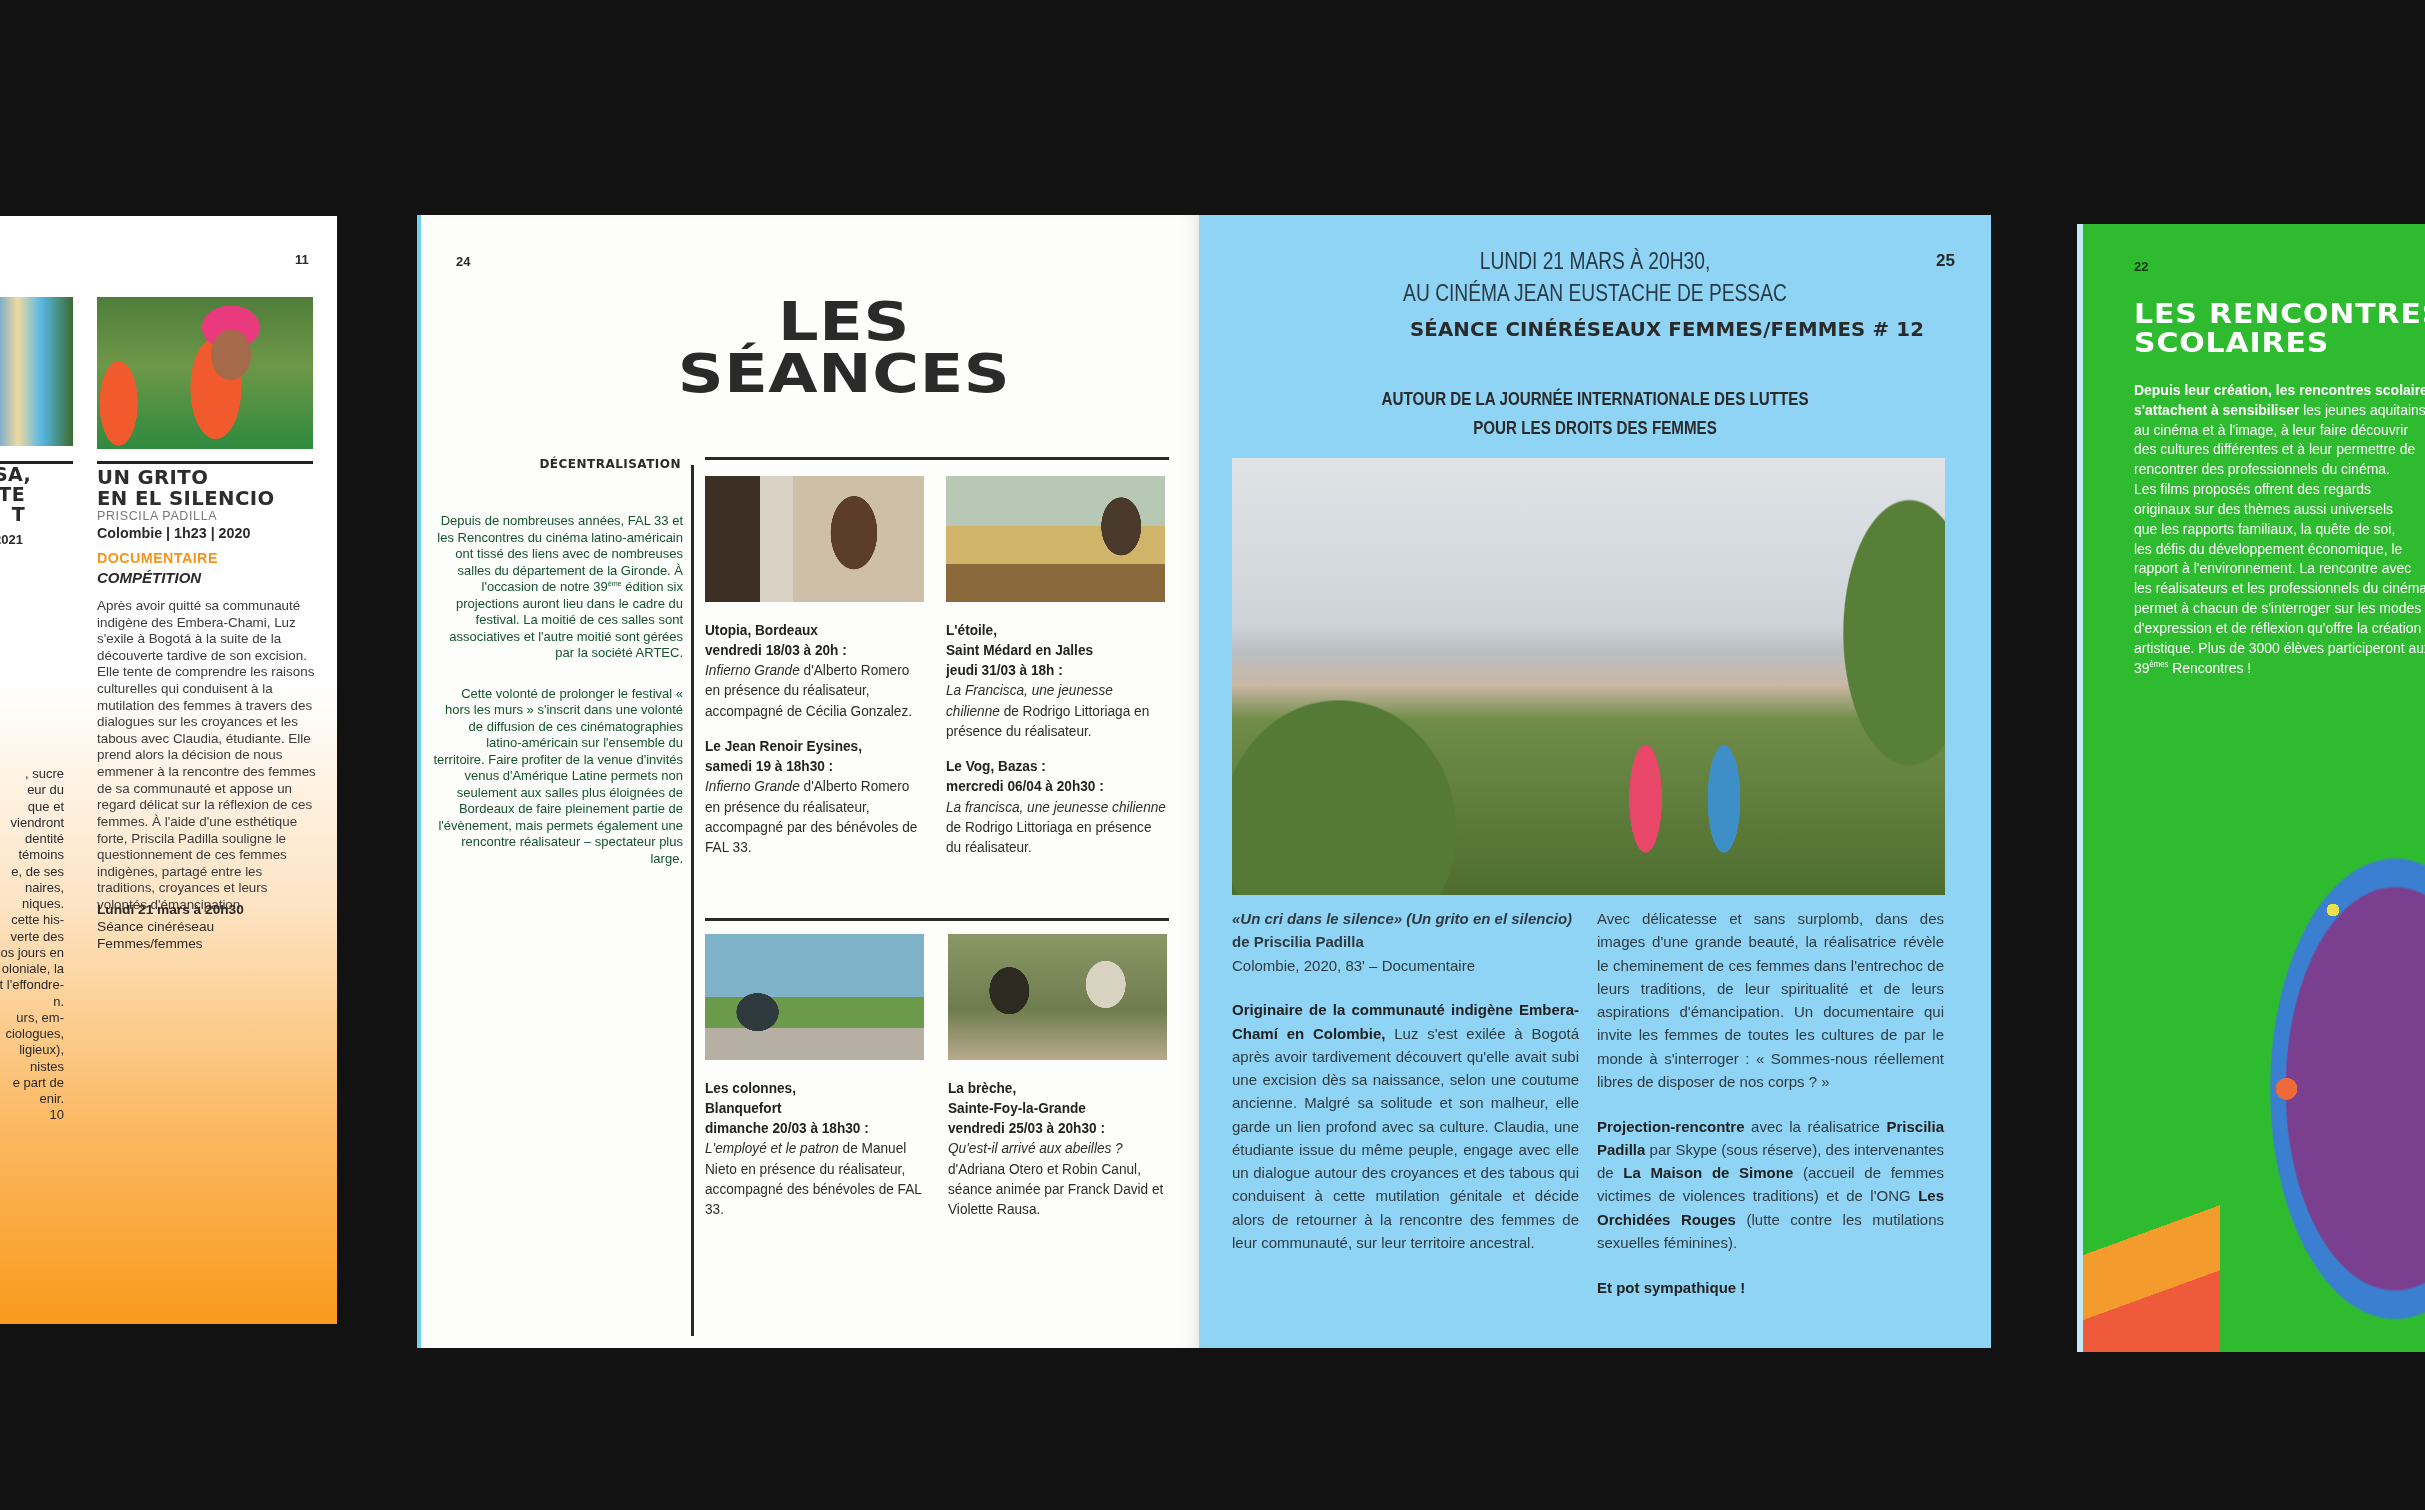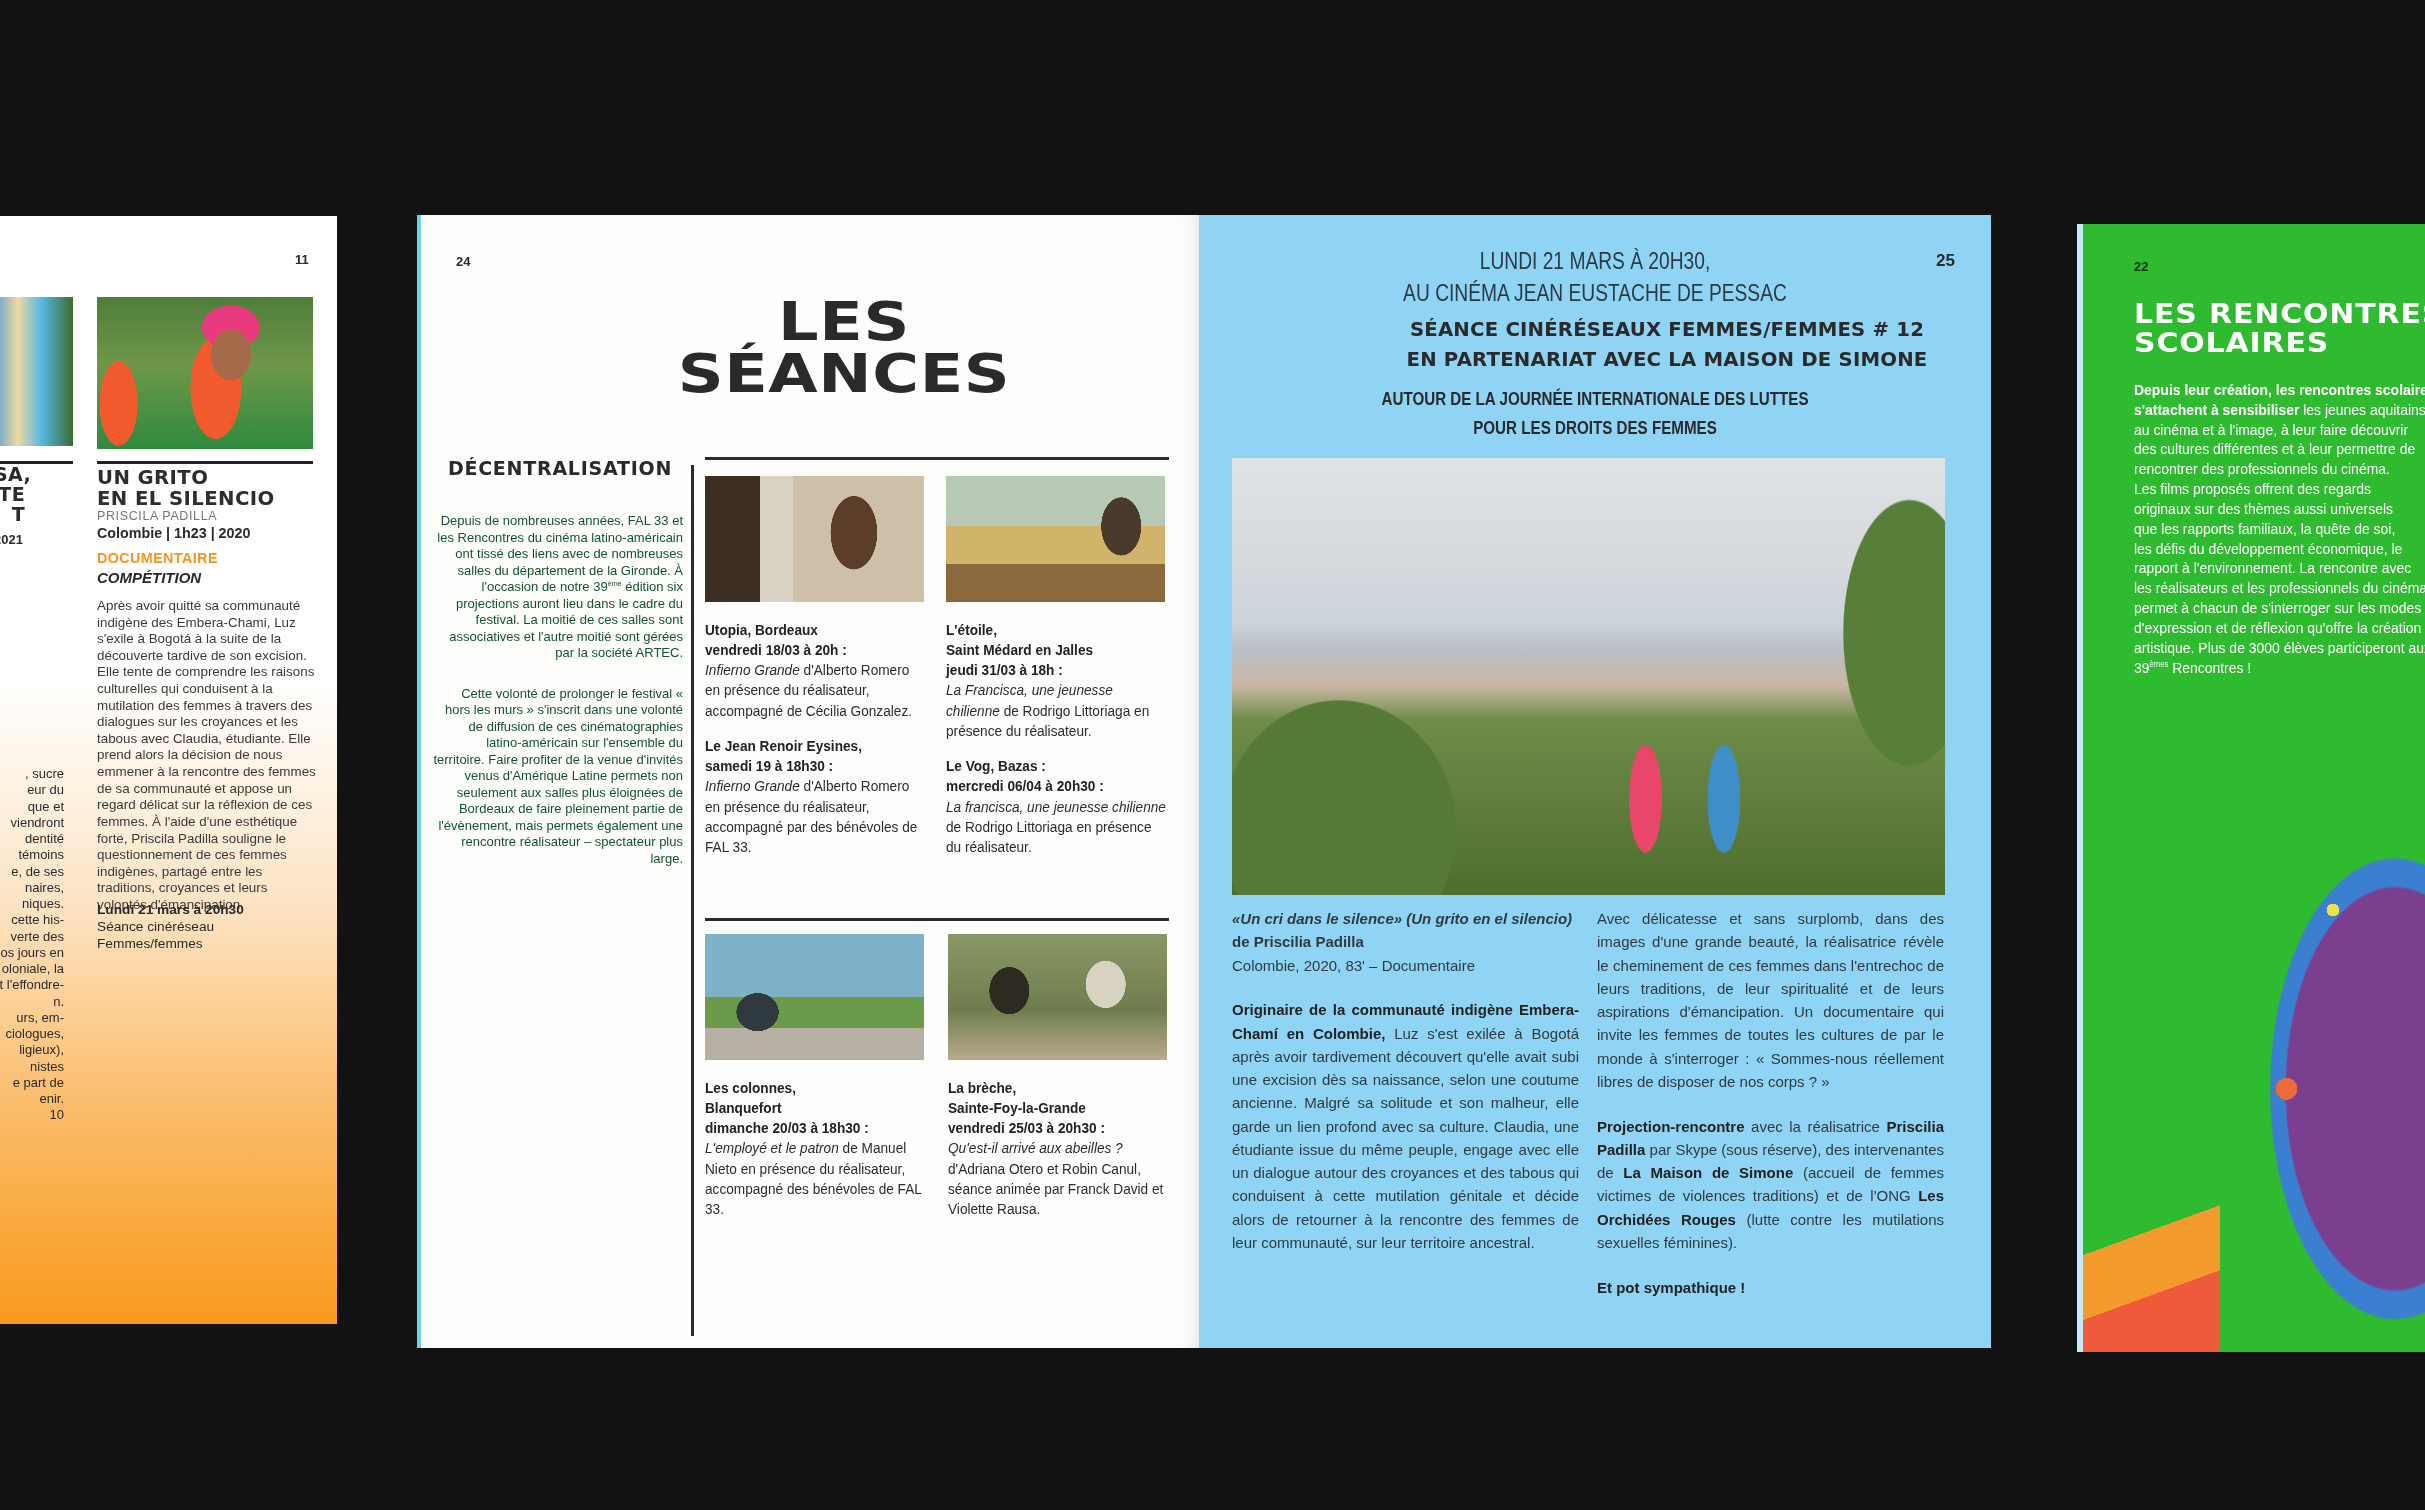--- a/index.html
+++ b/index.html
@@ -39,22 +39,22 @@
   
   #spread { left: 417px; top: 215px; width: 1575px; height: 1133px; }
   #p24 { left: 0; top: 0; width: 782px; height: 1133px; background: #fdfdfc;
     border-left: 4.8px solid #6fd0f0; box-shadow: inset -12px 0 18px -12px rgba(0,0,0,0.15); }
   #p25 { left: 782px; top: 0; width: 792px; height: 1133px; background: #8fd4f5; }
 
   #p24 .pnum { position: absolute; left: 35px; top: 39px; font-size: 13px; font-weight: bold; }
   #p24 .title { position: absolute; left: 268px; top: 81px; width: 310px; text-align: center;
     font-family: "DejaVu Sans", sans-serif; font-weight: bold; font-size: 54px; line-height: 0.97; color: #2a2a2a;
     transform: scaleX(1.18); transform-origin: center top; letter-spacing: 0.01em; }
-  #p24 .sec-label { position: absolute; left: 18px; top: 242px; width: 242px; text-align: center;
-    font-family: "DejaVu Sans", sans-serif; font-weight: bold; font-size: 19px; letter-spacing: 0.04em; color: #2a2a2a; }
+  #p24 .sec-label { position: absolute; left: 18px; top: 242px; width: 242px; text-align: right;
+    font-family: "DejaVu Sans", sans-serif; font-weight: bold; font-size: 12px; letter-spacing: 0.04em; color: #2a2a2a; }
   #p24 .vrule { position: absolute; left: 270px; top: 250px; height: 871px; border-left: 3px solid #2a2a2a; }
   #p24 .hrule-1 { position: absolute; left: 284px; top: 242px; width: 464px; border-top: 3px solid #2a2a2a; }
   #p24 .hrule-2 { position: absolute; left: 284px; top: 703px; width: 464px; border-top: 3px solid #2a2a2a; }
   #p24 .intro { position: absolute; left: 12px; top: 262px; width: 250px; text-align: right;
     font-size: 13px; line-height: 1.27; color: #14532d; margin-top: 36px; }
   #p24 .intro p + p { margin-top: 24px; }
 
   .session { position: absolute; width: 221px; }
   .session .thumb { width: 219px; height: 126px; }
   .session .venue { margin-top: 18px; font-size: 15.5px; font-weight: bold; line-height: 1.3; color: #222; transform: scaleX(0.88); transform-origin: left top; width: 114%; }
@@ -229,21 +229,20 @@
   </div>
 
   <div class="page" id="p25">
     <div class="pnum">25</div>
     <div class="head-1">
       <div>LUNDI 21 MARS À 20H30,</div>
       <div>AU CINÉMA JEAN EUSTACHE DE PESSAC</div>
     </div>
     <div class="head-2">
       <div>SÉANCE CINÉRÉSEAUX FEMMES/FEMMES # 12</div>
-      <div>EN PARTENARIAT AVEC LA MAISON DE SIMONE</div>
     </div>
     <div class="head-3">
       <div>AUTOUR DE LA JOURNÉE INTERNATIONALE DES LUTTES</div>
       <div>POUR LES DROITS DES FEMMES</div>
     </div>
     <div class="hero"></div>
 
     <div class="caption-col" id="cap-left">
       <div class="it">«Un cri dans le silence» (Un grito en el silencio)</div>
       <div style="font-weight:bold">de Priscilia Padilla</div>

